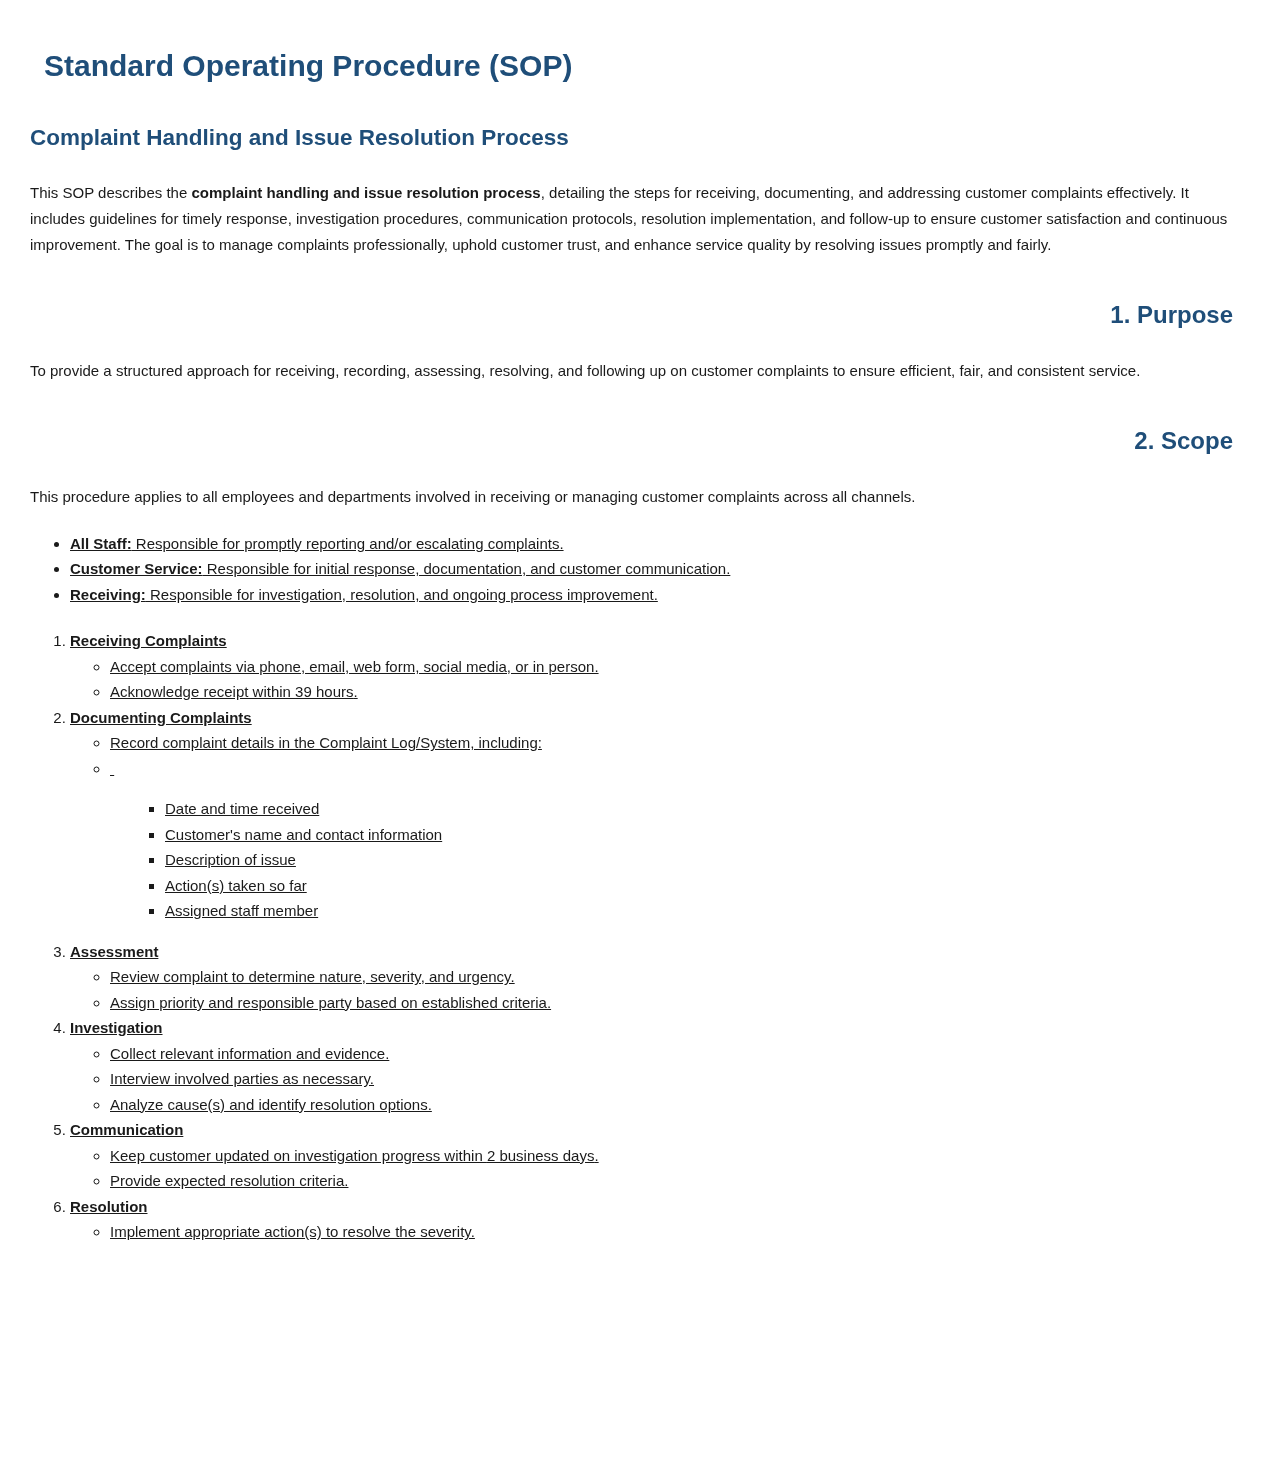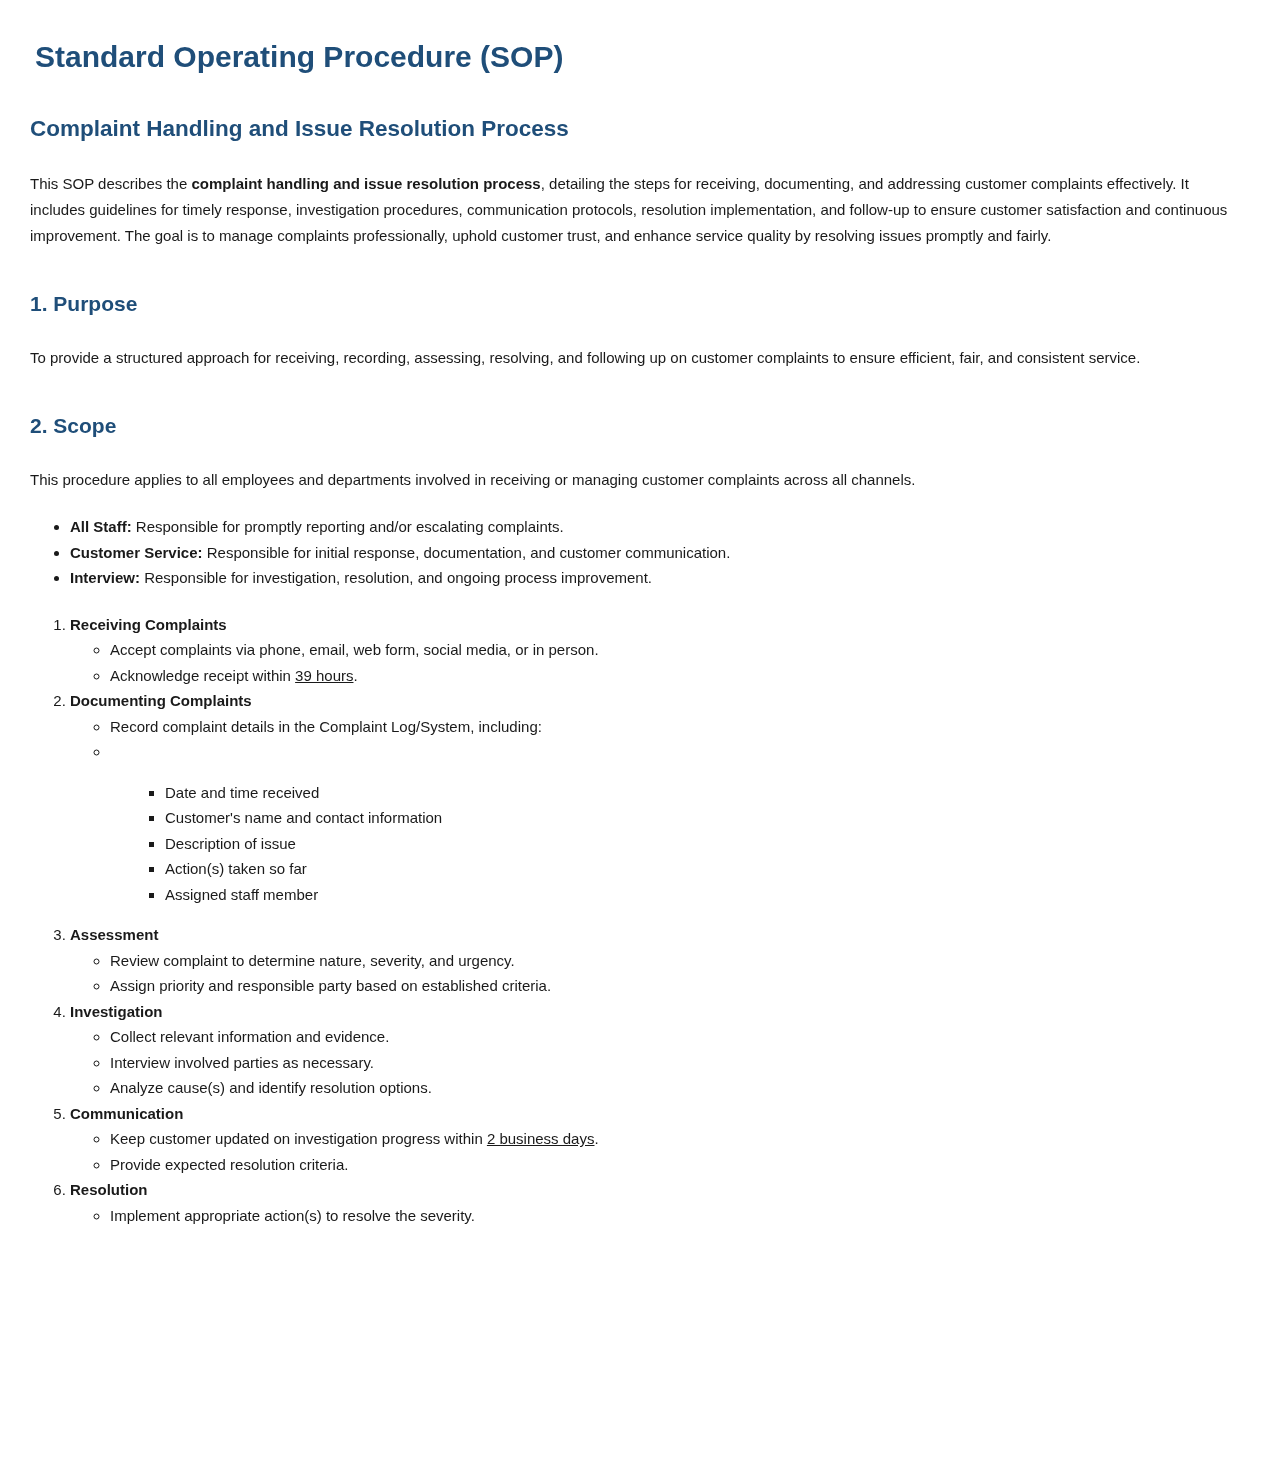--- a/index.html
+++ b/index.html
@@ -17,44 +17,46 @@
     font-family: "Liberation Sans", sans-serif;
     font-size: 15px;
     line-height: 1.73;
     padding: 34px 30px 120px 30px;
   }
   .page { max-width: 1203px; }
 
   h1 {
     font-size: 30px;
     line-height: 1.2;
-    margin: 5px;
+    margin: 14px;
     color: var(--heading-blue);
     font-weight: bold;
   }
   h2 {
     font-size: 22.5px;
     line-height: 1.25;
     margin: 40px 0 0 0;
     color: var(--heading-blue);
     font-weight: bold;
   }
   h3 {
-    font-size: 21px;
+    font-size: 24px;
     line-height: 1.25;
     margin: 42px 0 0 0;
     color: var(--heading-blue);
     font-weight: bold;
+    text-align: right;
   }
   p { margin: 28px 0 0 0; }
 
   ul.resp-list,
   ol.proc-list {
     margin: 21px 0 0 0;
     padding-left: 40px;
+    text-decoration: underline;
   }
   ul.resp-list { list-style-type: disc; }
   ol.proc-list { list-style-type: decimal; }
   ol.proc-list ul.substeps {
     list-style-type: circle;
     margin: 0;
     padding-left: 40px;
   }
   ol.proc-list ul.details {
     list-style-type: square;
@@ -79,21 +81,21 @@
 
   <h3>1. Purpose</h3>
   <p>To provide a structured approach for receiving, recording, assessing, resolving, and following up on customer complaints to ensure efficient, fair, and consistent service.</p>
 
   <h3>2. Scope</h3>
   <p>This procedure applies to all employees and departments involved in receiving or managing customer complaints across all channels.</p>
 
   <ul class="resp-list">
     <li><strong>All Staff:</strong><span> Responsible for promptly reporting and/or escalating complaints.</span></li>
     <li><strong>Customer Service:</strong><span> Responsible for initial response, documentation, and customer communication.</span></li>
-    <li><strong>Interview:</strong><span> Responsible for investigation, resolution, and ongoing process improvement.</span></li>
+    <li><strong>Receiving:</strong><span> Responsible for investigation, resolution, and ongoing process improvement.</span></li>
   </ul>
 
   <ol class="proc-list">
 
     <li>
       <strong>Receiving Complaints</strong>
       <ul class="substeps">
         <li><span>Accept complaints via phone, email, web form, social media, or in person.</span></li>
         <li><span>Acknowledge receipt within </span><u>39 hours</u><span>.</span></li>
       </ul>

